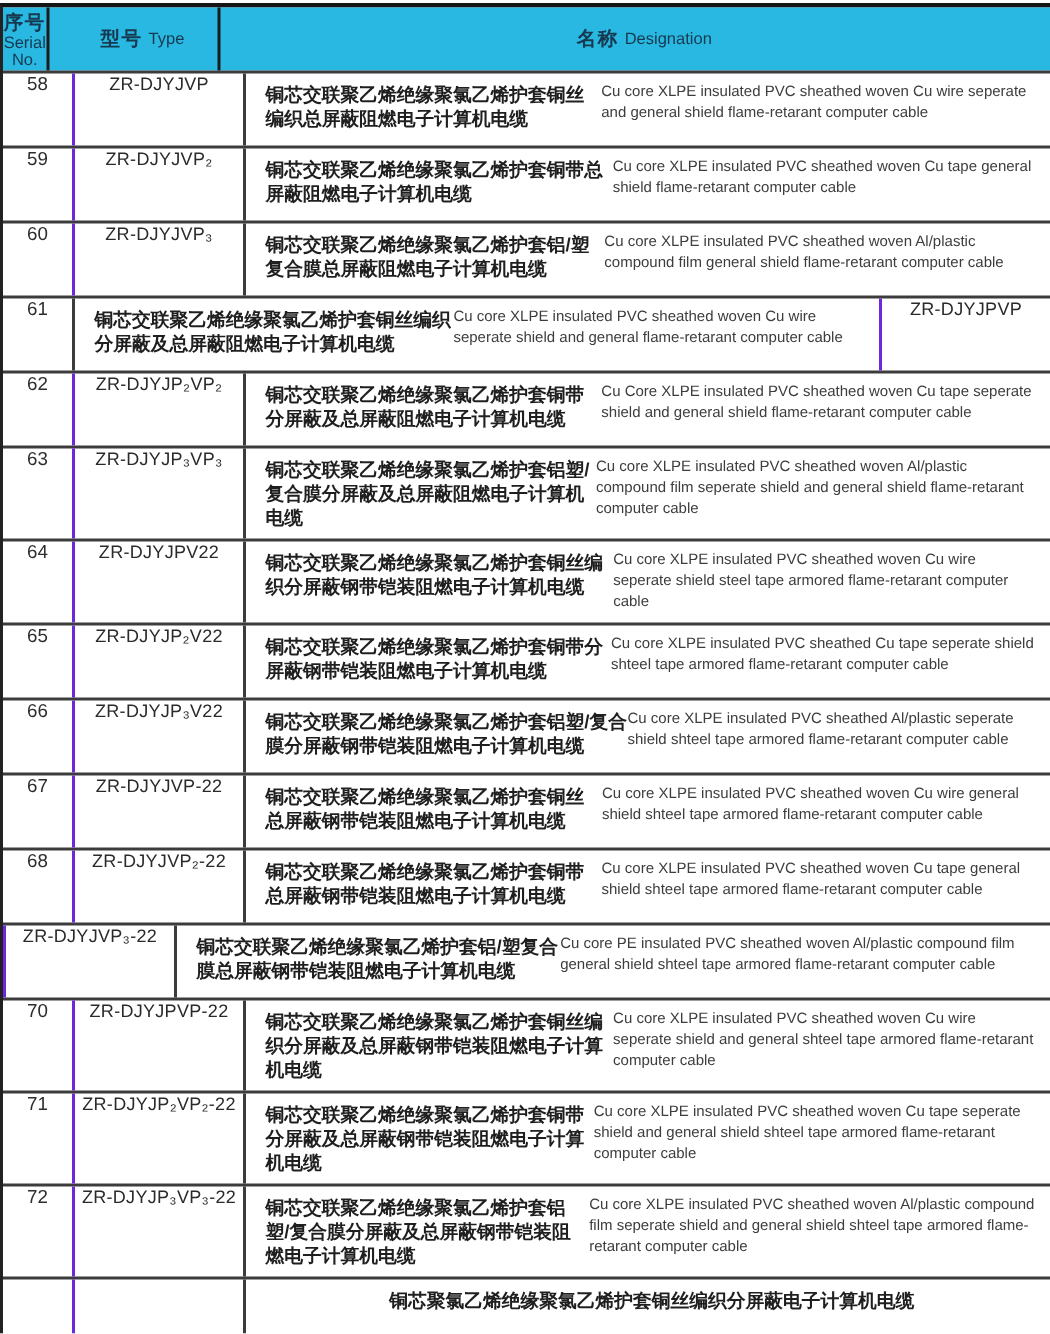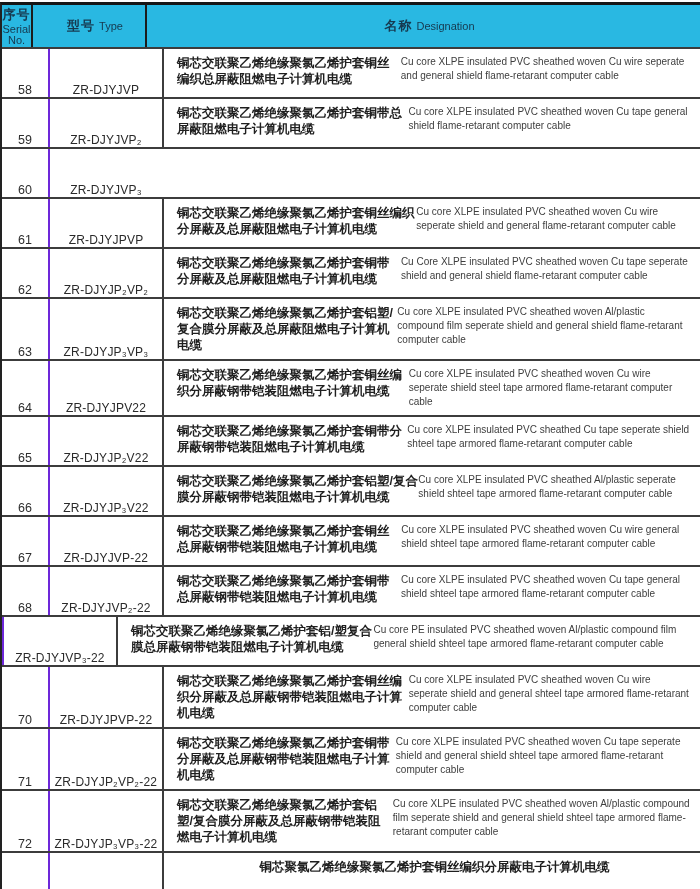--- a/index.html
+++ b/index.html
@@ -18,21 +18,21 @@
   .hdr .hcell{display:flex;flex-direction:column;justify-content:center;align-items:center;}
   .h-serial{width:29px;}
   .h-type{width:112px;}
   .h-name{flex:1;flex-direction:row !important;gap:8px;}
   .hdr .big{font-weight:bold;font-size:13px;letter-spacing:1px;}
   .hdr .small{font-size:11px;line-height:11px;}
   .h-type,.h-name{border-left:2px solid #1c1c1c;}
   .h-type .inline, .h-name .inline{display:flex;align-items:center;gap:4px;margin-left:12px;}
   
   .row{display:flex;border-top:2px solid #3c3c3c;min-height:48px;align-items:stretch;}
-  .cell{display:flex;align-items:flex-end;}
+  .cell{display:flex;align-items:flex-start;}
   .c-serial{width:46px;justify-content:center;font-size:12.5px;color:#2e2e2e;}
   .c-type{width:112px;justify-content:center;font-size:12px;color:#2a2a2a;
           border-left:2px solid #6d28d9;border-right:0;text-align:center;letter-spacing:.2px;}
   .c-name{flex:1;flex-direction:row;align-items:flex-start;justify-content:center;
           padding:6px 8px 6px 13px;border-left:2px solid #3c3c3c;}
   .cn{font-weight:bold;font-size:12.5px;color:#1f1f1f;line-height:16px;}
   .en{font-size:10px;color:#3d3d3d;line-height:14px;max-width:522px;}
 </style>
 </head>
 <body>
@@ -87,33 +87,37 @@
     </div>
   </div>
 
   <div class="row">
     <div class="cell c-serial">
       <span>60</span>
     </div>
     <div class="cell c-type">
       <span>ZR-DJYJVP₃</span>
     </div>
+    <div class="cell c-name">
+      <div class="cn">铜芯交联聚乙烯绝缘聚氯乙烯护套铝/塑复合膜总屏蔽阻燃电子计算机电缆</div>
+      <div class="en">Cu core XLPE insulated PVC sheathed woven Al/plastic compound film general shield flame-retarant computer cable</div>
+    </div>
   </div>
 
   <div class="row">
     <div class="cell c-serial">
       <span>61</span>
-    </div>
-    <div class="cell c-type">
-      <span>ZR-DJYJPVP</span>
     </div>
     <div class="cell c-name">
       <div class="cn">铜芯交联聚乙烯绝缘聚氯乙烯护套铜丝编织分屏蔽及总屏蔽阻燃电子计算机电缆</div>
       <div class="en">Cu core XLPE insulated PVC sheathed woven Cu wire seperate shield and general flame-retarant computer cable</div>
     </div>
+    <div class="cell c-type">
+      <span>ZR-DJYJPVP</span>
+    </div>
   </div>
 
   <div class="row">
     <div class="cell c-serial">
       <span>62</span>
     </div>
     <div class="cell c-type">
       <span>ZR-DJYJP₂VP₂</span>
     </div>
     <div class="cell c-name">

